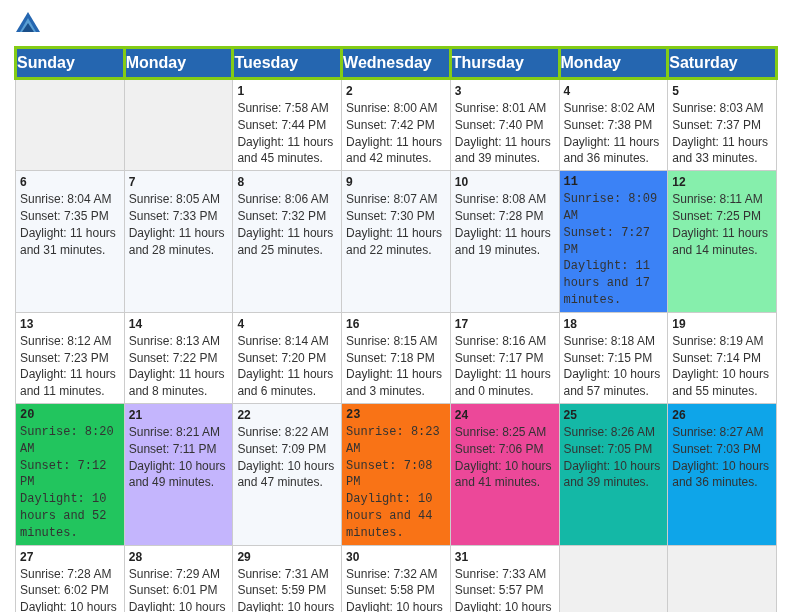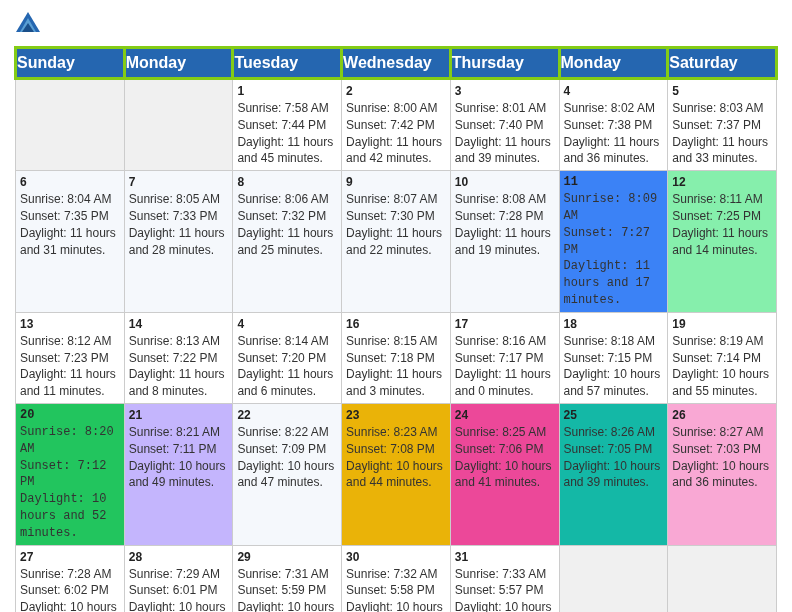--- a/index.html
+++ b/index.html
@@ -220,33 +220,33 @@
             <div class="day-info">Sunrise: 8:20 AM<br>Sunset: 7:12 PM<br>Daylight: 10 hours and 52 minutes.</div>
           </td>
           <td style="background: #c4b5fd;">
             <span class="day-number">21</span>
             <div class="day-info">Sunrise: 8:21 AM<br>Sunset: 7:11 PM<br>Daylight: 10 hours and 49 minutes.</div>
           </td>
           <td style="background: rgb(245, 248, 252); margin-left: 29px;">
             <span class="day-number">22</span>
             <div class="day-info">Sunrise: 8:22 AM<br>Sunset: 7:09 PM<br>Daylight: 10 hours and 47 minutes.</div>
           </td>
-          <td style="background: #eab308;">
+          <td style="background: #f97316; font-family: Liberation Mono, monospace;">
             <span class="day-number">23</span>
             <div class="day-info">Sunrise: 8:23 AM<br>Sunset: 7:08 PM<br>Daylight: 10 hours and 44 minutes.</div>
           </td>
           <td style="background: #ec4899;">
             <span class="day-number">24</span>
             <div class="day-info">Sunrise: 8:25 AM<br>Sunset: 7:06 PM<br>Daylight: 10 hours and 41 minutes.</div>
           </td>
           <td style="background: #14b8a6;">
             <span class="day-number">25</span>
             <div class="day-info">Sunrise: 8:26 AM<br>Sunset: 7:05 PM<br>Daylight: 10 hours and 39 minutes.</div>
           </td>
-          <td style="background: #f9a8d4;">
+          <td style="background: #0ea5e9;">
             <span class="day-number">26</span>
             <div class="day-info">Sunrise: 8:27 AM<br>Sunset: 7:03 PM<br>Daylight: 10 hours and 36 minutes.</div>
           </td>
         </tr>
         <tr>
           <td>
             <span class="day-number">27</span>
             <div class="day-info">Sunrise: 7:28 AM<br>Sunset: 6:02 PM<br>Daylight: 10 hours and 33 minutes.</div>
           </td>
           <td>

